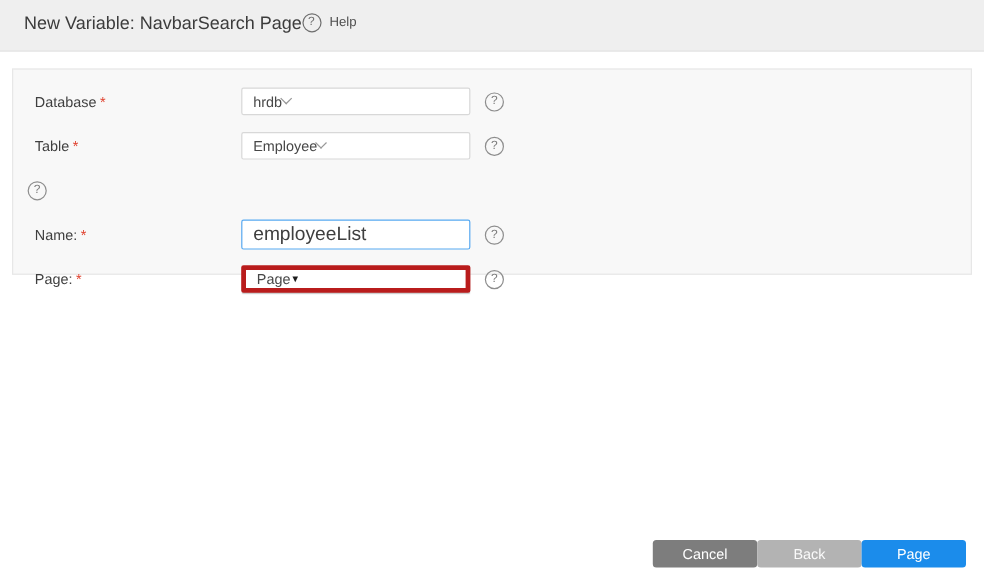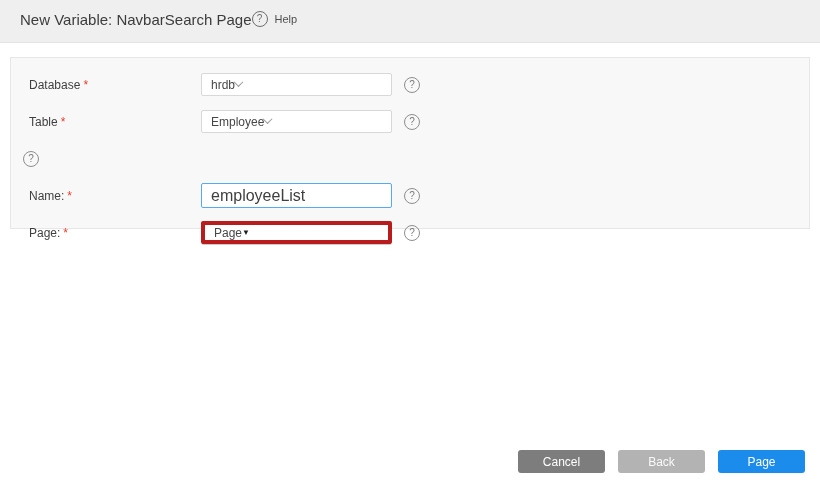--- a/index.html
+++ b/index.html
@@ -130,21 +130,20 @@
     margin-left: 12px;
     cursor: pointer;
     line-height: 1;
   }
   
   .footer {
     position: absolute;
     right: 15px;
     bottom: 16px;
     display: flex;
-    gap: 13px;
   }
   .btn {
     width: 87px;
     height: 23px;
     border: none;
     border-radius: 3px;
     font-size: 12px;
     font-family: "Liberation Sans", sans-serif;
     color: #ffffff;
     cursor: pointer;

